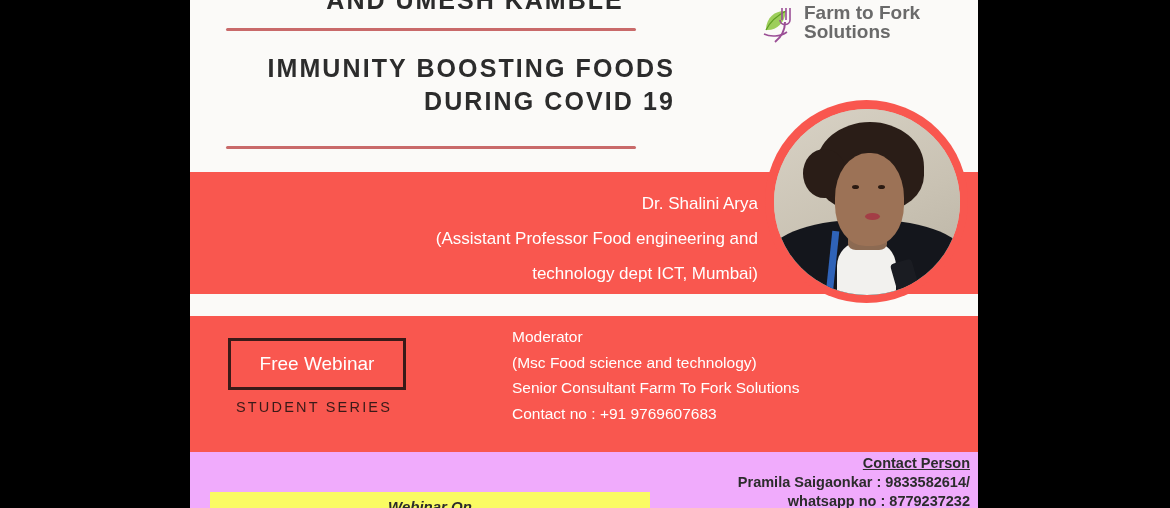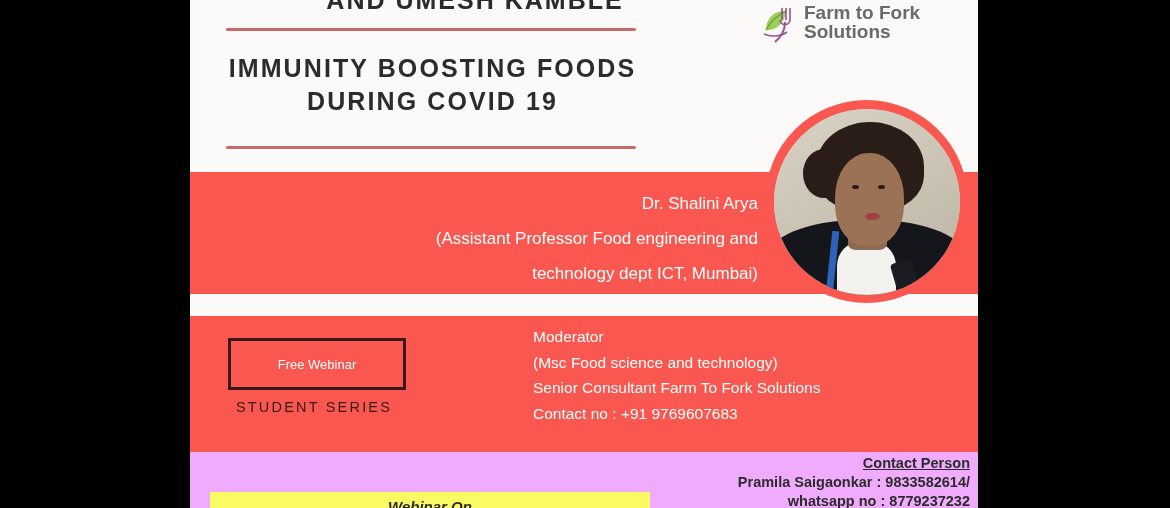--- a/index.html
+++ b/index.html
@@ -25,21 +25,21 @@
     color:#2B2B2B;white-space:nowrap;
   }
   .rule{
     position:absolute;height:3px;background:#C96A6A;border-radius:2px;
     left:36px;width:410px;
   }
   .rule-top{top:28px;}
   .rule-bot{top:146px;}
 
   .title{
-    position:absolute;left:0;top:52px;width:485px;text-align:center;
+    position:absolute;left:0;top:52px;width:485px;text-align:right;
     color:#2C2C2C;font-weight:bold;font-size:25px;line-height:33px;
     letter-spacing:2.1px;
   }
 
   
   .logo{position:absolute;left:570px;top:2px;width:200px;height:48px;}
   .logo-mark{position:absolute;left:0;top:2px;width:40px;height:42px;}
   .logo-text{
     position:absolute;left:44px;top:1px;width:150px;
     font-size:19px;line-height:19px;color:#6A6A6A;font-weight:600;
@@ -108,28 +108,28 @@
 
   
   .band-mod{
     position:absolute;left:0;top:316px;width:788px;height:136px;background:#F9574F;
   }
   .free-box{
     position:absolute;left:38px;top:22px;width:172px;height:46px;
     border:3px solid #3A1A18;
     display:flex;align-items:center;justify-content:center;
   }
-  .free-box span{color:#FFFFFF;font-size:13px;}
+  .free-box span{color:#FFFFFF;font-size:19px;}
   .student-series{
     position:absolute;left:38px;top:83px;width:172px;text-align:center;
     color:#3A1A18;font-size:14.5px;font-weight:normal;letter-spacing:2.2px;
   }
   .mod-list{
     position:absolute;left:322px;top:8px;width:460px;
-    color:#FFFFFF;font-size:15.5px;line-height:25.5px;margin-left:21px;
+    color:#FFFFFF;font-size:15.5px;line-height:25.5px;
   }
   .mod-list div{white-space:nowrap;}
 
   
   .bottom{position:absolute;left:0;top:452px;width:788px;height:56px;background:#f0abfc;}
   .contact-block{
     position:absolute;right:8px;top:2px;width:420px;text-align:right;
     color:#2C2C2C;font-size:14.5px;line-height:19px;font-weight:bold;
   }
   .contact-title{text-decoration:underline;}

